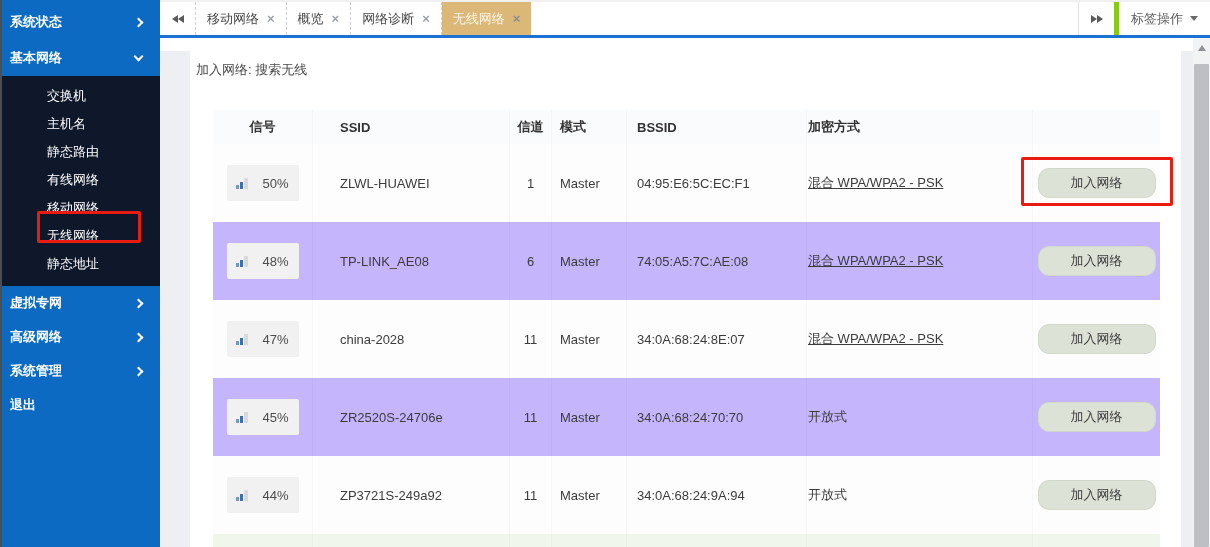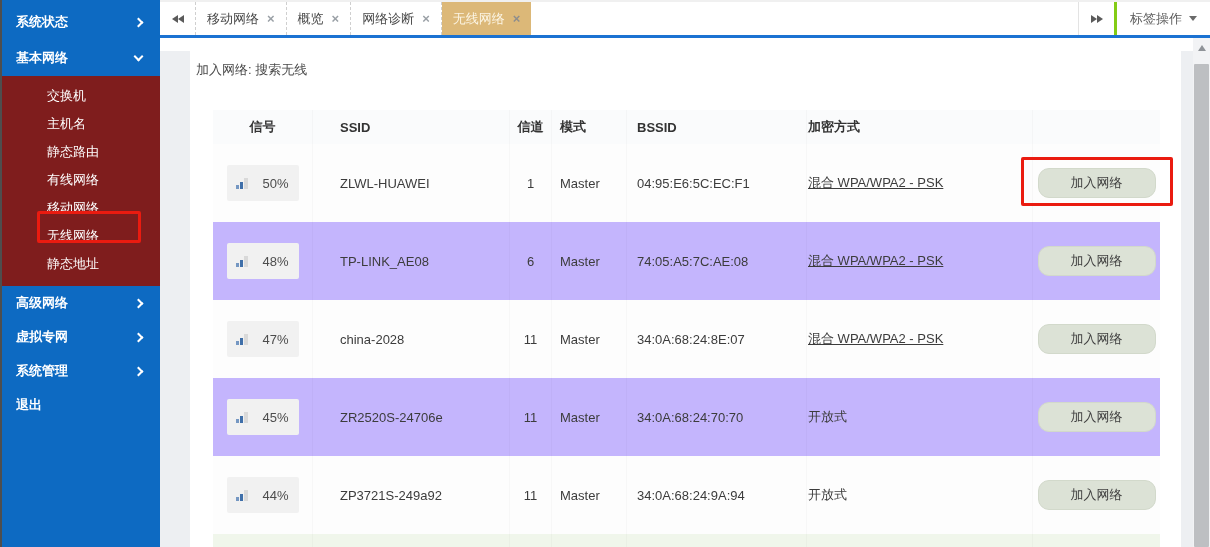--- a/index.html
+++ b/index.html
@@ -13,26 +13,26 @@
   }
 
   
   .sidebar {
     position:absolute; left:0; top:0; width:160px; height:547px;
     background:#0d6ac2; border-left:2px solid #4e4e4e; color:#fff;
   }
   .nav-top { padding-top:4px; }
   .nav-item {
     height:36px; display:flex; align-items:center; justify-content:space-between;
-    padding:0 18px 0 14px; font-weight:bold; font-size:13px; cursor:pointer;gap:22px;
+    padding:0 18px 0 8px; font-weight:bold; font-size:13px; cursor:pointer;gap:22px;
   }
   .chev { width:7px; height:7px; border-right:2px solid #fff; border-bottom:2px solid #fff; display:inline-block; }
   .chev-right { transform:rotate(-45deg); }
   .chev-down  { transform:rotate(45deg); margin-top:-3px; }
-  .submenu { background:#7f1d1d; padding:6px 0 8px 0; }
+  .submenu { background:#0f172a; padding:6px 0 8px 0; }
   .submenu-item { height:28px; line-height:28px; padding-left:45px; font-size:13px; cursor:pointer; }
   .nav-bottom .nav-item { height:34px; }
 
   
   .main { position:absolute; left:160px; top:0; right:0; height:547px; }
   .tabbar {
     position:absolute; top:0; left:0; right:0; height:38px;
     border-top:2px solid #f0f0f0; border-bottom:3px solid #1b72d2;
     background:#fff; display:flex; align-items:stretch;
   }
@@ -50,21 +50,21 @@
   .tabs { display:flex; align-items:stretch; }
   .tab {
     display:flex; align-items:center; padding:0 11px; font-size:13px; color:#4a4a4a;
     border-right:1px dashed #cfcfcf; cursor:pointer; white-space:nowrap;
   }
   .tab .close { margin-left:8px; color:#9aa0a6; font-weight:bold; font-size:13px; }
   .tab.active { background:#dcb878; color:#fbf4e3; border-right:none; }
   .tab.active .close { color:#8d8d8d; }
   .tab-spacer { flex:1; }
   .tab-menu {
-    width:96px; border-left:3px solid #84cc16; display:flex; align-items:center;
+    width:96px; border-left:5px solid #84cc16; display:flex; align-items:center;
     justify-content:center; color:#5c5c5c; font-size:13px; cursor:pointer;
   }
 
   
   .content { position:absolute; top:38px; left:0; right:17px; bottom:0; background:#fff; overflow:hidden; }
   .strip-left  { position:absolute; left:0; top:13px; width:30px; bottom:0; background:#edeff2; }
   .strip-right { position:absolute; right:0; top:13px; width:12px; bottom:0; background:#edeff2; }
   .page-title { position:absolute; left:36px; top:23px; font-size:13px; color:#4a4a4a; }
 
   .scan-table { position:absolute; left:53px; top:72px; width:947px; }
@@ -124,25 +124,25 @@
     <div class="submenu-item">交换机</div>
     <div class="submenu-item">主机名</div>
     <div class="submenu-item">静态路由</div>
     <div class="submenu-item">有线网络</div>
     <div class="submenu-item">移动网络</div>
     <div class="submenu-item">无线网络</div>
     <div class="submenu-item">静态地址</div>
   </div>
   <div class="nav-bottom">
     <div class="nav-item">
+      <span>虚拟专网</span>
+      <span class="chev chev-right"></span>
+    </div>
+    <div class="nav-item">
       <span>高级网络</span>
-      <span class="chev chev-right"></span>
-    </div>
-    <div class="nav-item">
-      <span>虚拟专网</span>
       <span class="chev chev-right"></span>
     </div>
     <div class="nav-item">
       <span>系统管理</span>
       <span class="chev chev-right"></span>
     </div>
     <div class="nav-item">
       <span>退出</span>
     </div>
   </div>

